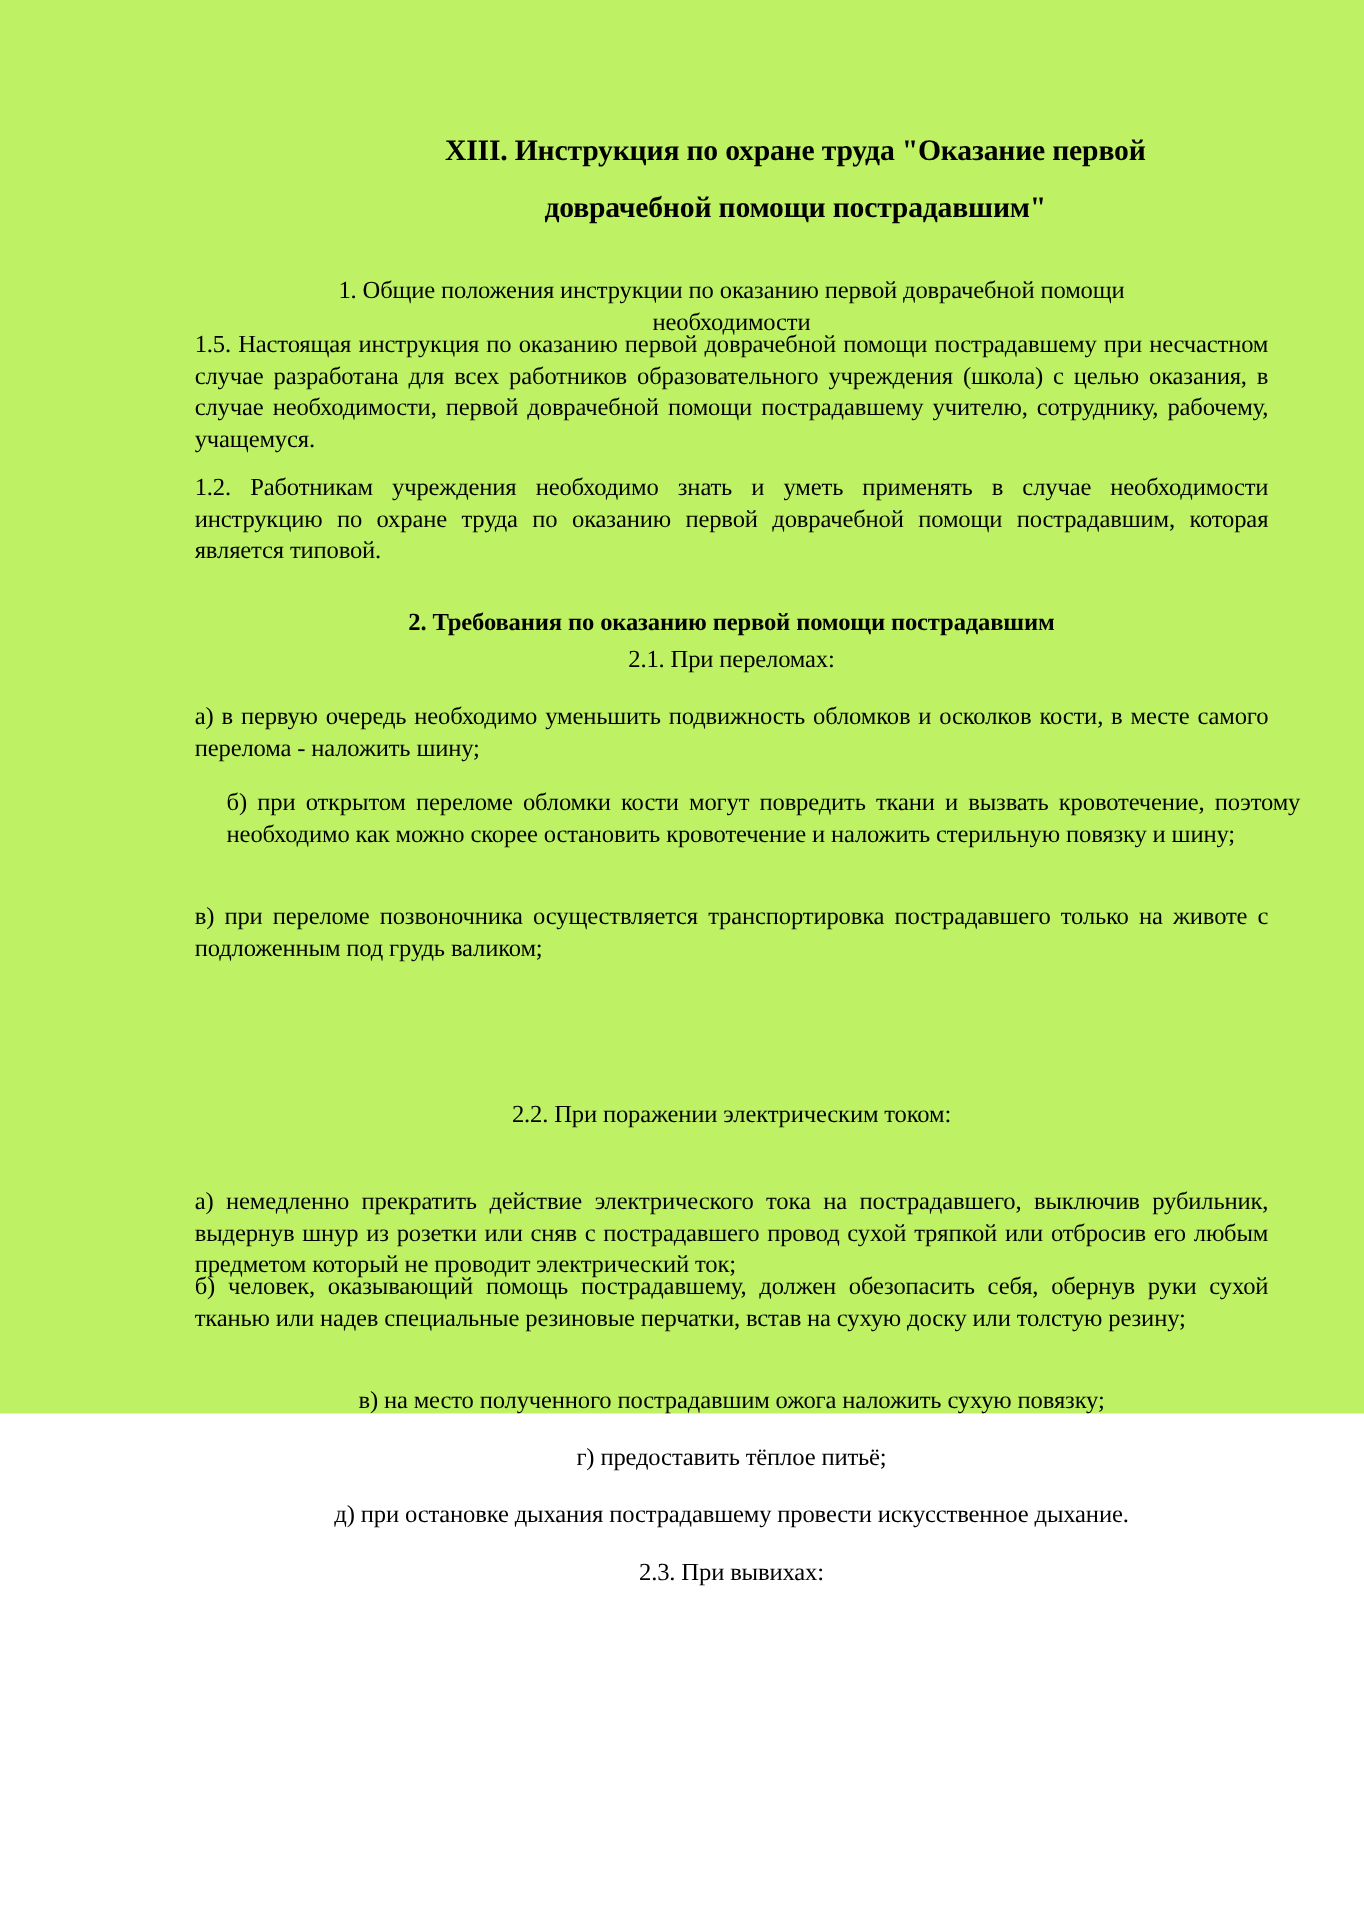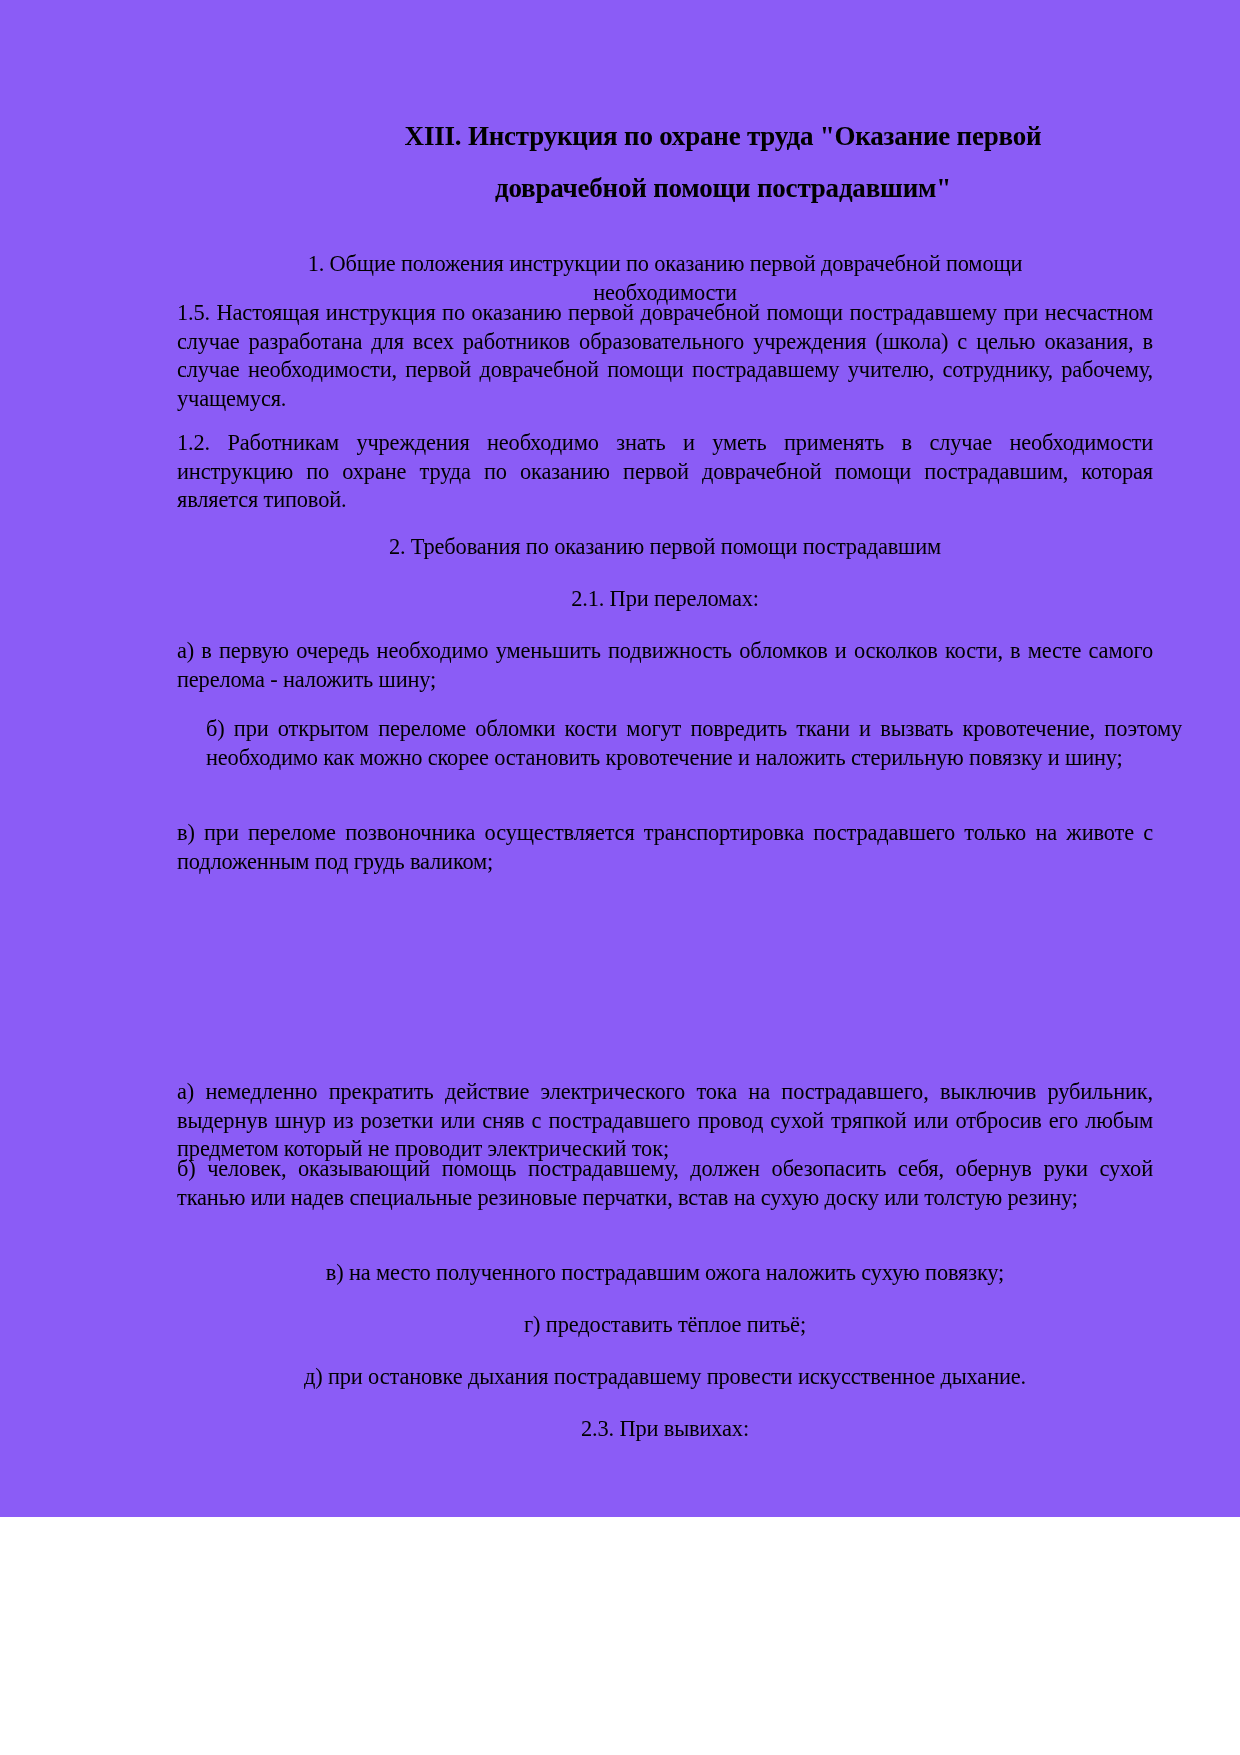--- a/index.html
+++ b/index.html
@@ -13,22 +13,22 @@
       position: relative;
       overflow: hidden;
       font-family: "Liberation Serif", "DejaVu Serif", serif;
       color: #000000;
     }
     .page {
       position: absolute;
       left: 0;
       top: 0;
       width: 1240px;
-      height: 1517px;
-      background: #8b5cf6;
+      height: 1285px;
+      background: #bef264;
     }
     .title {
       position: absolute;
       left: 176px;
       width: 1056px;
       text-align: center;
       font-weight: bold;
       font-size: 27px;
       line-height: 30px;
       letter-spacing: -0.2px;
@@ -59,31 +59,32 @@
 
   <p class="body-text left" style="top:250px;">
     <span>1. Общие положения инструкции по оказанию первой доврачебной помощи</span><br>
     <span>необходимости</span>
   </p>
 
   <p class="body-text" style="top:299px;">1.5. Настоящая инструкция по оказанию первой доврачебной помощи пострадавшему при несчастном случае разработана для всех работников образовательного учреждения (школа) с целью оказания, в случае необходимости, первой доврачебной помощи пострадавшему учителю, сотруднику, рабочему, учащемуся.</p>
 
   <p class="body-text" style="top:429px;">1.2. Работникам учреждения необходимо знать и уметь применять в случае необходимости инструкцию по охране труда по оказанию первой доврачебной помощи пострадавшим, которая является типовой.</p>
 
-  <p class="body-text left" style="top:533px;">2. Требования по оказанию первой помощи пострадавшим</p>
+  <p class="body-text left" style="top:552px;font-weight:bold;">2. Требования по оказанию первой помощи пострадавшим</p>
 
   <p class="body-text left" style="top:585px;">2.1. При переломах:</p>
 
   <p class="body-text" style="top:637px;">а) в первую очередь необходимо уменьшить подвижность обломков и осколков кости, в месте самого перелома - наложить шину;</p>
 
   <p class="body-text" style="top:715px;margin-left:29px;">б) при открытом переломе обломки кости могут повредить ткани и вызвать кровотечение, поэтому необходимо как можно скорее остановить кровотечение и наложить стерильную повязку и шину;</p>
 
   <p class="body-text" style="top:819px;">в) при переломе позвоночника осуществляется транспортировка пострадавшего только на животе с подложенным под грудь валиком;</p>
 
 
+  <p class="body-text left" style="top:999px;">2.2. При поражении электрическим током:</p>
 
   <p class="body-text" style="top:1078px;">а) немедленно прекратить действие электрического тока на пострадавшего, выключив рубильник, выдернув шнур из розетки или сняв с пострадавшего провод сухой тряпкой или отбросив его любым предметом который не проводит электрический ток;</p>
 
   <p class="body-text" style="top:1155px;">б) человек, оказывающий помощь пострадавшему, должен обезопасить себя, обернув руки сухой тканью или надев специальные резиновые перчатки, встав на сухую доску или толстую резину;</p>
 
   <p class="body-text left" style="top:1259px;">в) на место полученного пострадавшим ожога наложить сухую повязку;</p>
 
   <p class="body-text left" style="top:1311px;">г) предоставить тёплое питьё;</p>
 
   <p class="body-text left" style="top:1363px;">д) при остановке дыхания пострадавшему провести искусственное дыхание.</p>

